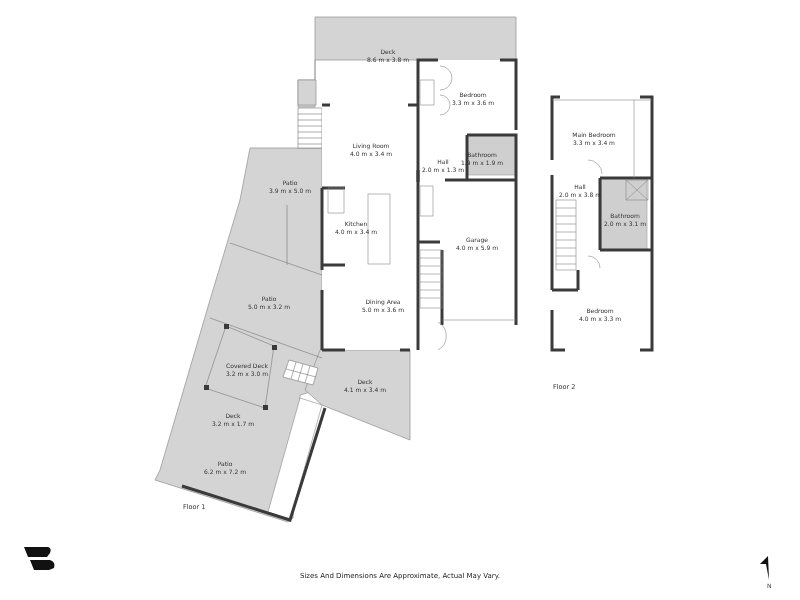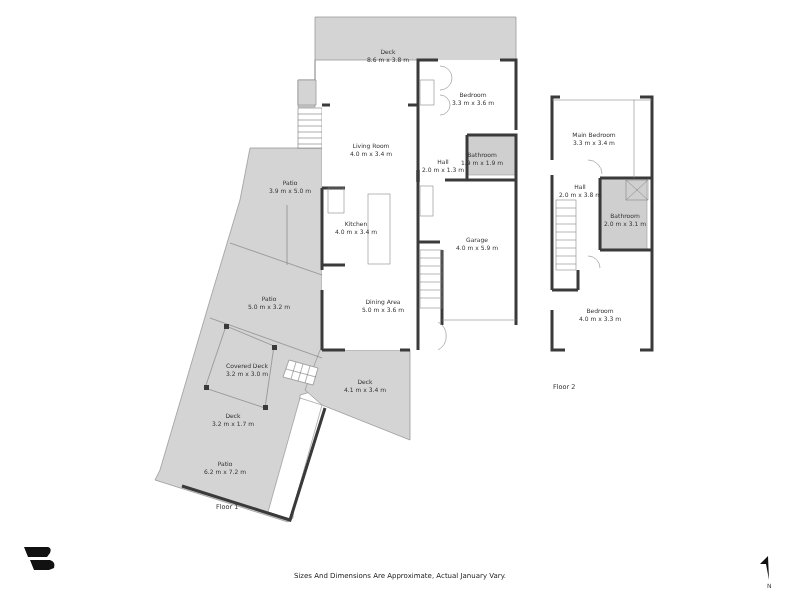--- a/index.html
+++ b/index.html
@@ -150,25 +150,25 @@
   <div class="lbl" style="left:482px;top:151px;"><span>Bathroom</span><br><span>1.9 m x 1.9 m</span></div>
   <div class="lbl" style="left:290px;top:179px;"><span>Patio</span><br><span>3.9 m x 5.0 m</span></div>
   <div class="lbl" style="left:356px;top:220px;"><span>Kitchen</span><br><span>4.0 m x 3.4 m</span></div>
   <div class="lbl" style="left:477px;top:236px;"><span>Garage</span><br><span>4.0 m x 5.9 m</span></div>
   <div class="lbl" style="left:269px;top:295px;"><span>Patio</span><br><span>5.0 m x 3.2 m</span></div>
   <div class="lbl" style="left:383px;top:298px;"><span>Dining Area</span><br><span>5.0 m x 3.6 m</span></div>
   <div class="lbl" style="left:247px;top:362px;"><span>Covered Deck</span><br><span>3.2 m x 3.0 m</span></div>
   <div class="lbl" style="left:365px;top:378px;"><span>Deck</span><br><span>4.1 m x 3.4 m</span></div>
   <div class="lbl" style="left:233px;top:412px;"><span>Deck</span><br><span>3.2 m x 1.7 m</span></div>
   <div class="lbl" style="left:225px;top:460px;"><span>Patio</span><br><span>6.2 m x 7.2 m</span></div>
-  <div class="floor-lbl" style="left:183px;top:503px;margin-left:33px;">Floor 1</div>
+  <div class="floor-lbl" style="left:183px;top:503px;">Floor 1</div>
 </div>
 
 <div>
   <div class="lbl" style="left:594px;top:131px;"><span>Main Bedroom</span><br><span>3.3 m x 3.4 m</span></div>
   <div class="lbl" style="left:580px;top:183px;"><span>Hall</span><br><span>2.0 m x 3.8 m</span></div>
   <div class="lbl" style="left:625px;top:212px;"><span>Bathroom</span><br><span>2.0 m x 3.1 m</span></div>
   <div class="lbl" style="left:600px;top:307px;"><span>Bedroom</span><br><span>4.0 m x 3.3 m</span></div>
   <div class="floor-lbl" style="left:553px;top:383px;">Floor 2</div>
 </div>
 
-<div class="disclaimer">Sizes And Dimensions Are Approximate, Actual January Vary.</div>
+<div class="disclaimer">Sizes And Dimensions Are Approximate, Actual May Vary.</div>
 <div class="floor-lbl" style="left:767px;top:582px;font-size:6px;">N</div>
 
 </body></html>

